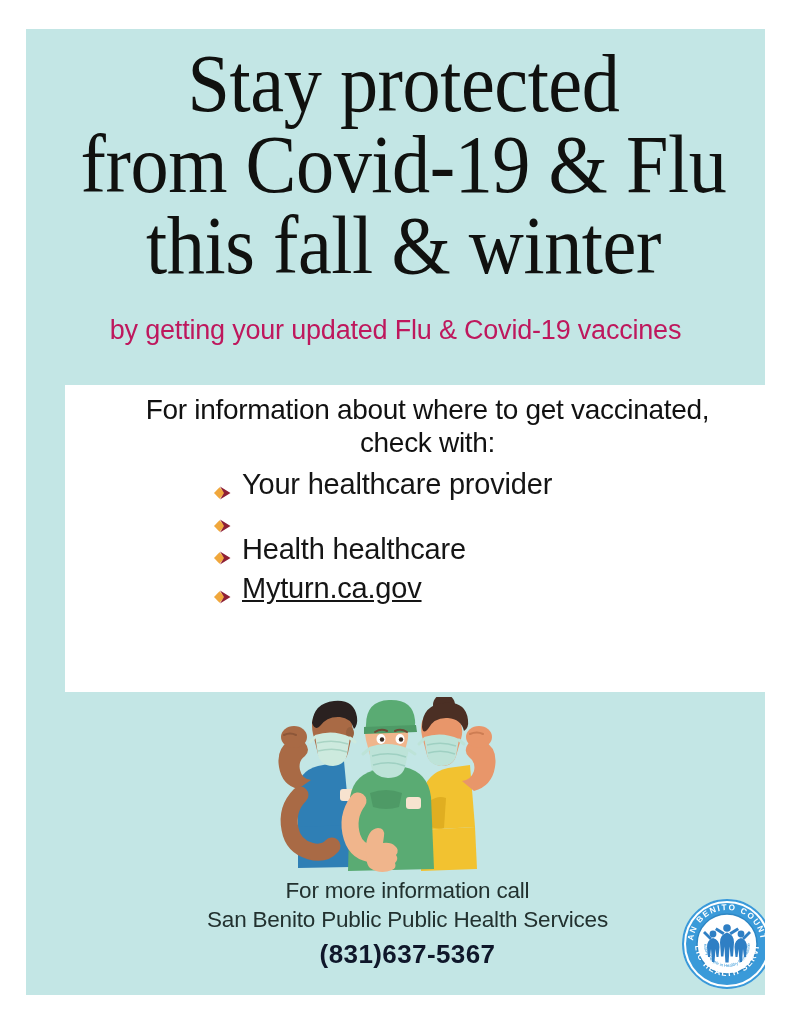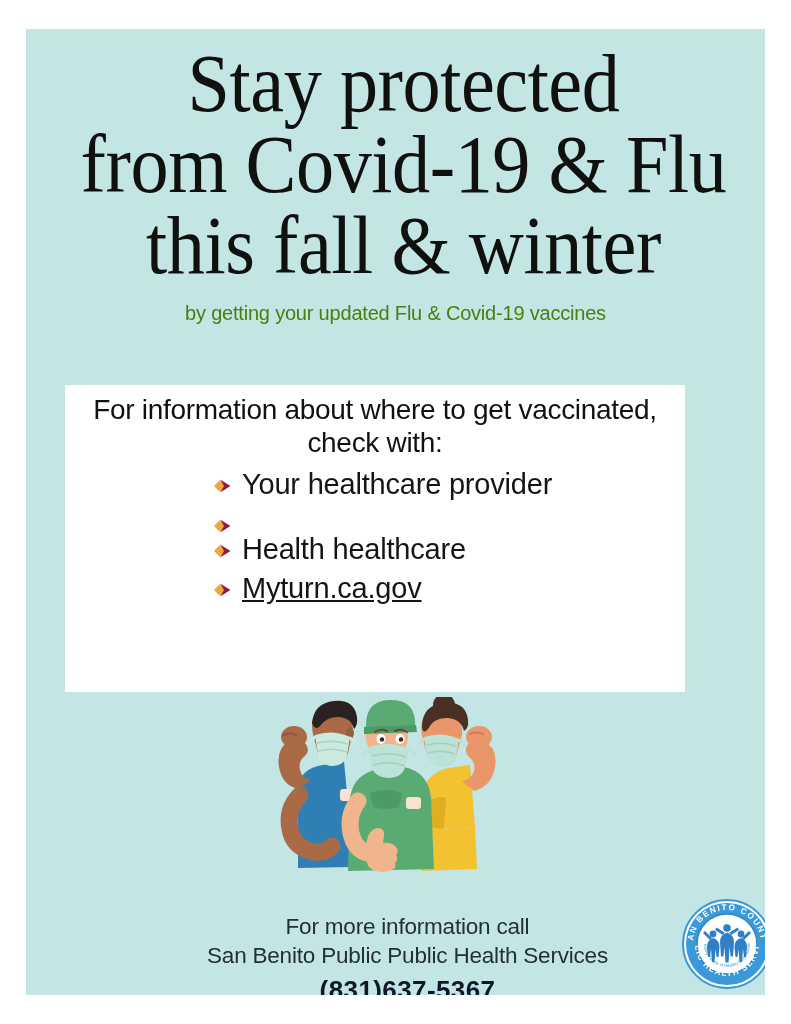--- a/index.html
+++ b/index.html
@@ -39,35 +39,35 @@
     letter-spacing: -0.5px;
   }
   #headline .hl-line {
     display: block;
     transform: scaleX(0.93);
     white-space: nowrap;
   }
 
   
   #subtitle {
-    margin: 15px 0 0 0;
+    margin: 28px 0 0 0;
     text-align: center;
-    color: #4d7c0f;
-    font-size: 20px;
+    color: #be185d;
+    font-size: 27px;
     font-weight: 400;
     letter-spacing: -0.2px;
     white-space: nowrap;
   }
 
   
   #info-card {
     position: absolute;
     left: 39px;
     top: 356px;
-    width: 620px;
+    width: 725px;
     height: 307px;
     background: #ffffff;
     box-sizing: border-box;
     padding: 8px 10px 0 10px;
   }
   #card-heading {
     margin: 0;
     text-align: center;
     font-size: 28px;
     line-height: 1.18;
@@ -77,21 +77,21 @@
   }
   #card-heading .ch-line { display: block; white-space: nowrap; }
 
   #bullet-list {
     list-style: none;
     margin: 9px 0 0 0;
     padding: 0 0 0 136px;
   }
   #bullet-list li {
     display: flex;
-    align-items: flex-start;
+    align-items: center;
     margin-bottom: 7px;
     font-size: 29px;
     color: #151515;
     letter-spacing: -0.2px;
     line-height: 1.12;
   }
   .bullet-icon {
     flex: 0 0 auto;
     width: 24px;
     height: 18px;
@@ -110,21 +110,21 @@
     left: 228px;
     top: 668px;
     width: 262px;
     height: 182px;
   }
 
   
   #footer {
     position: absolute;
     left: 0;
-    top: 884px;
+    top: 848px;
     width: 763px;
     text-align: center;
   }
   .footer-line {
     margin: 0;
     color: #22312f;
     font-size: 22.5px;
     line-height: 1.28;
     letter-spacing: -0.2px;
   }

